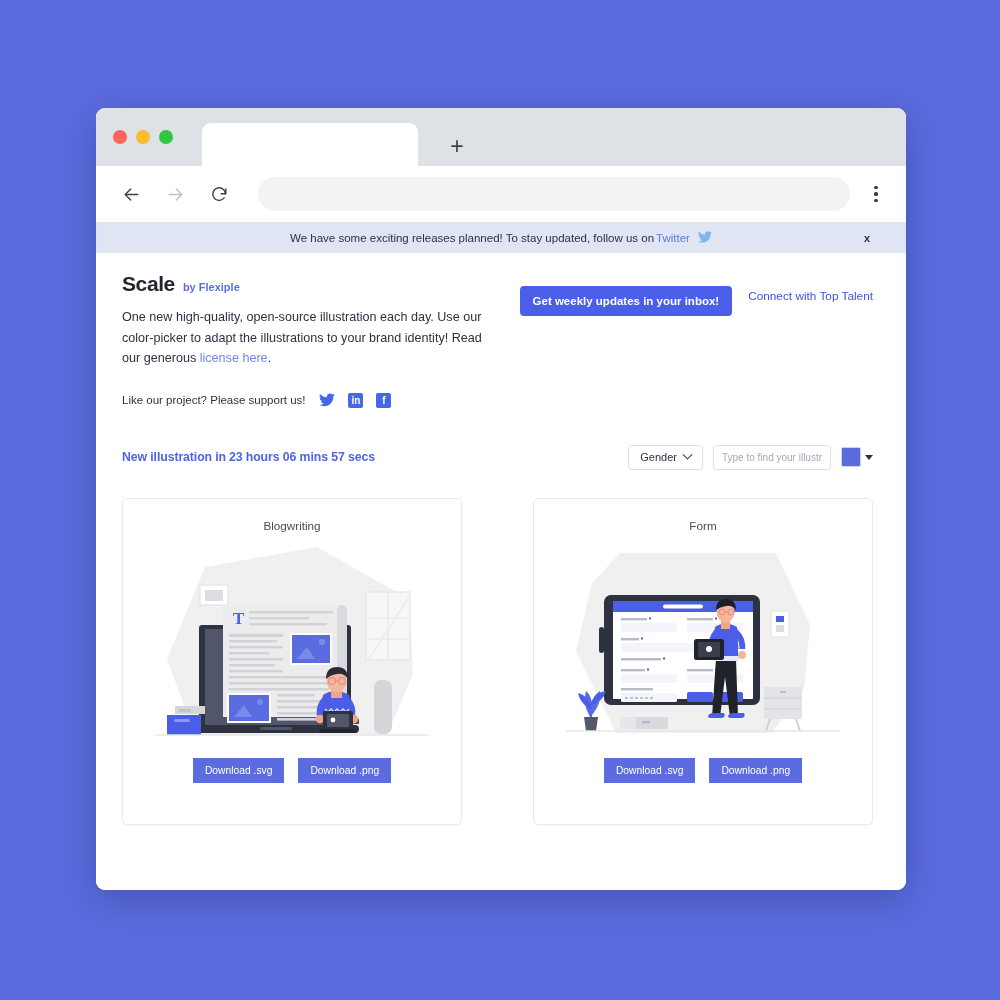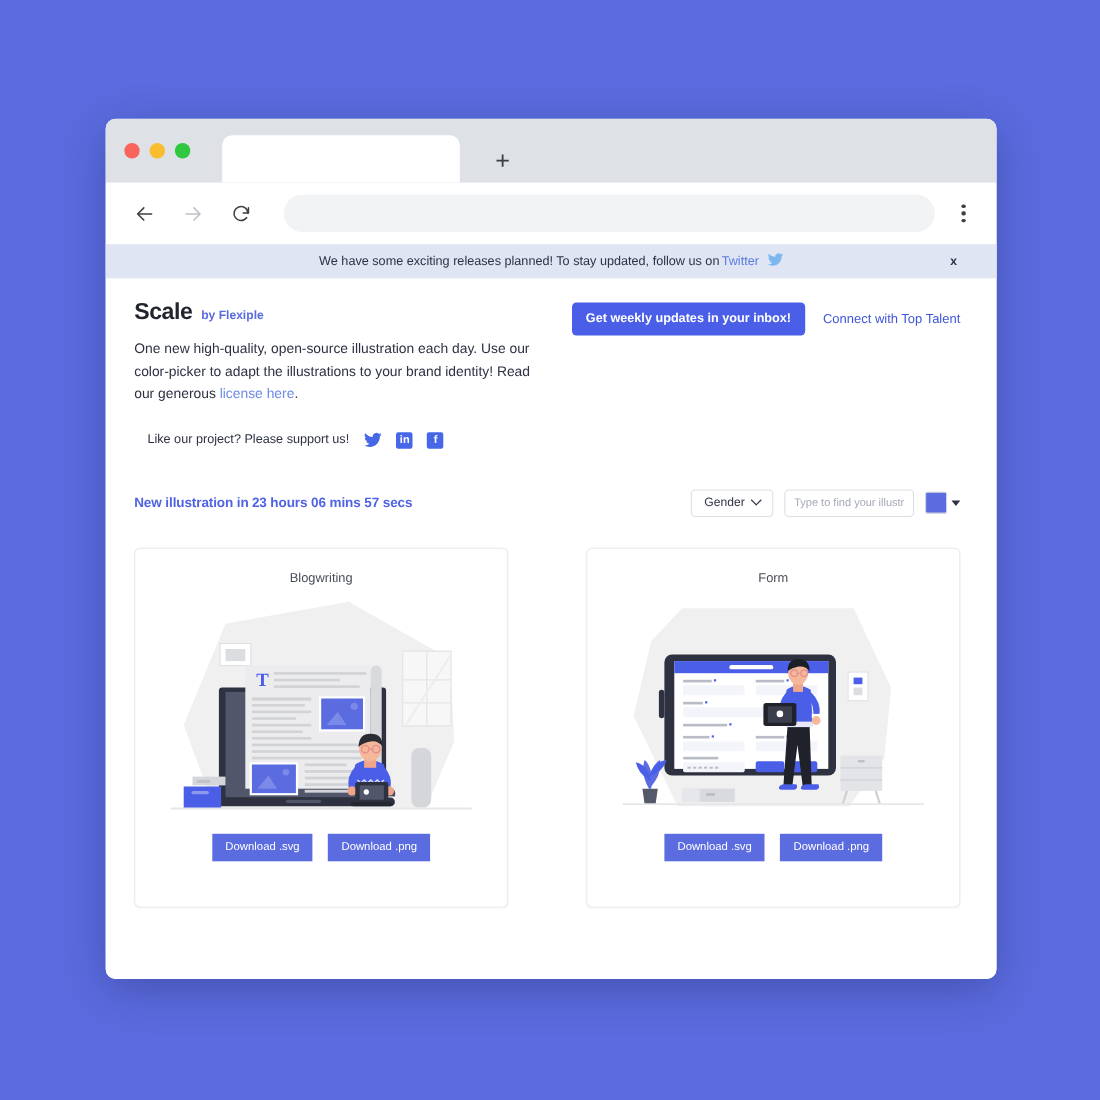--- a/index.html
+++ b/index.html
@@ -154,21 +154,20 @@
     max-width: 380px;
   }
   .tagline a { color: #6d8ae8; text-decoration: none; }
   .support-row {
     margin-top: 24px;
     display: flex;
     align-items: center;
     gap: 12px;
     font-size: 11.5px;
     color: #2d3142;
-    margin-left: 12px;
   }
   .social-icons { display: flex; align-items: center; gap: 13px; margin-left: 2px; }
   .soc { display: flex; align-items: center; justify-content: center; }
   .soc-box {
     width: 15px; height: 15px;
     background: #4667e8;
     border-radius: 2px;
     display: flex; align-items: center; justify-content: center;
     color: #fff; font-size: 10px; font-weight: 700;
   }
@@ -177,20 +176,21 @@
   .btn-primary {
     background: #4a5ee8;
     color: #ffffff;
     font-size: 11.5px;
     font-weight: 700;
     border: none;
     border-radius: 4px;
     padding: 9px 13px;
     cursor: pointer;
     white-space: nowrap;
+    margin-top: 11px;
   }
   .link-strong {
     font-size: 11.8px;
     font-weight: 400;
     color: #3d55d8;
     text-decoration: none;
     white-space: nowrap;
     cursor: pointer;
   }
 

